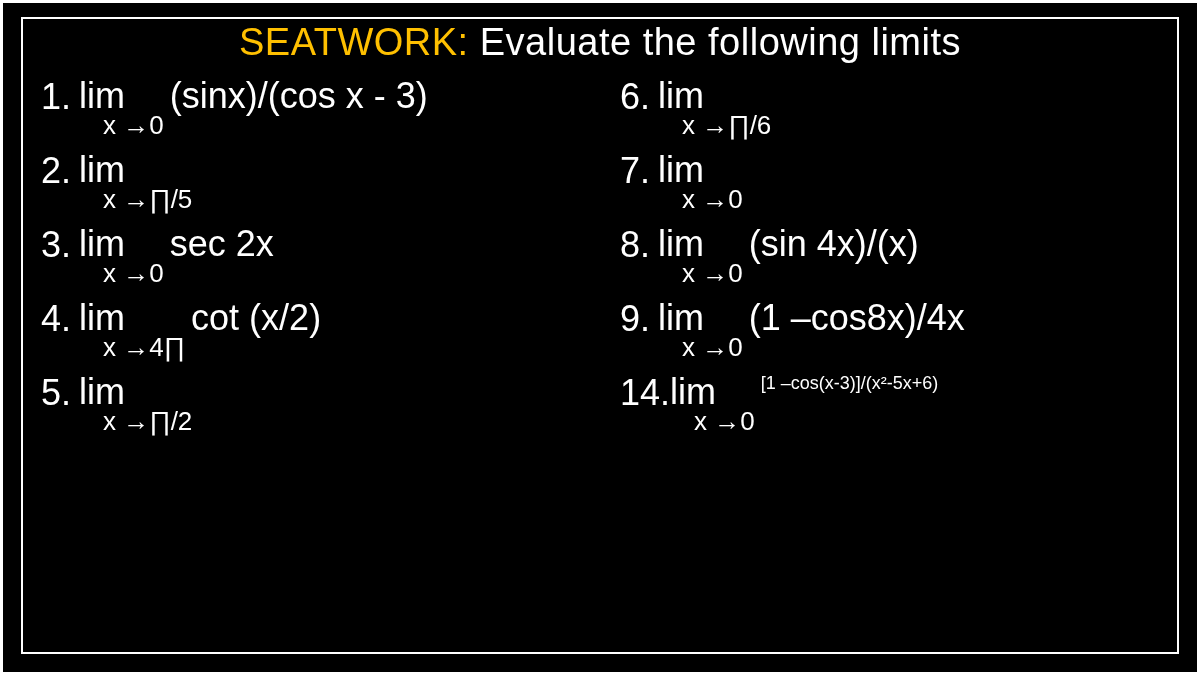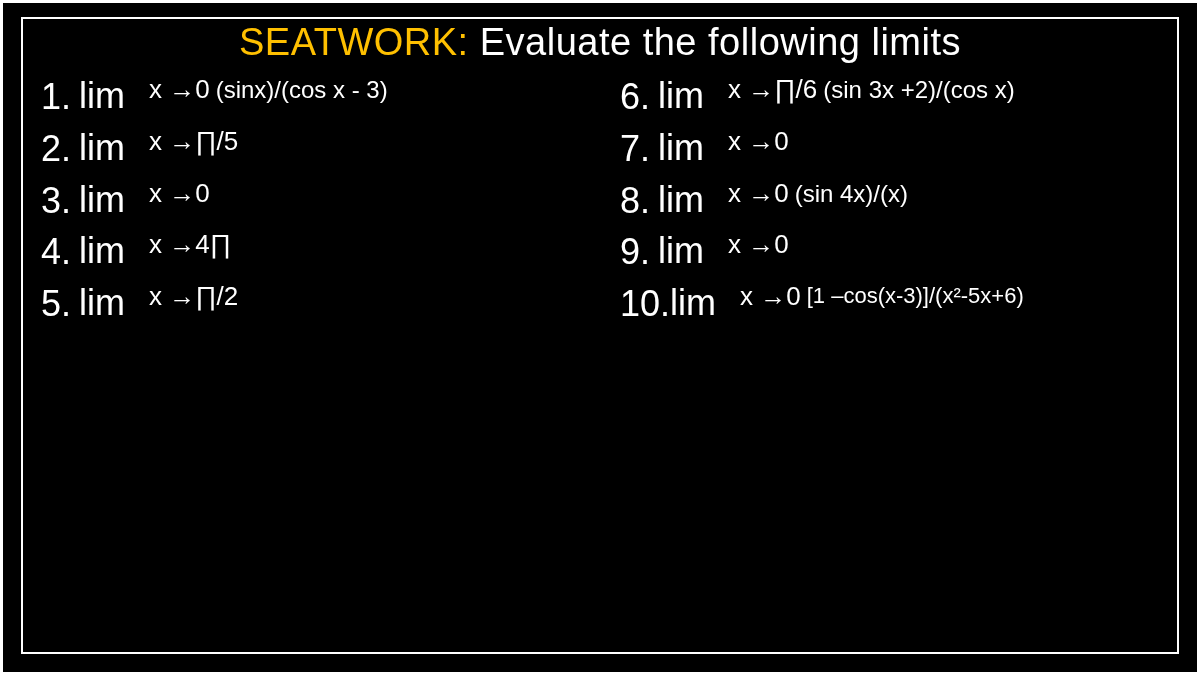--- a/index.html
+++ b/index.html
@@ -53,43 +53,43 @@
     margin-bottom: 14px;
     line-height: 1.05;
   }
   .num {
     font-size: 36px;
     min-width: 38px;
     white-space: nowrap;
   }
   .limblock {
     display: inline-flex;
-    flex-direction: row;
+    flex-direction: column;
     align-items: flex-start;
     margin-right: 6px;
   }
   .lim-top {
     font-size: 36px;
     line-height: 1;
   }
   .lim-sub {
     font-size: 26px;
     line-height: 1;
     padding-left: 24px;
     margin-top: -2px;
     white-space: nowrap;
   }
   .expr {
-    font-size: 24px;
+    font-size: 36px;
     line-height: 1;
     padding-top: 0px;
     white-space: nowrap;
   }
   .item .expr { align-self: flex-start; }
-  .smallexpr { font-size: 22px; }
+  .smallexpr { font-size: 18px; }
 </style>
 </head>
 <body>
 
 <div class="slide">
   <div class="inner">
 
     <div class="title-row">
       <span class="title-accent">SEATWORK:</span><span> Evaluate the following limits</span>
     </div>
@@ -111,45 +111,46 @@
             <span class="lim-top">lim</span>
             <span class="lim-sub">x →∏/5</span>
           </span>
         </div>
         <div class="item">
           <span class="num">3.</span>
           <span class="limblock">
             <span class="lim-top">lim</span>
             <span class="lim-sub">x →0</span>
           </span>
+          <span class="expr">sec 2x</span>
         </div>
         <div class="item">
           <span class="num">4.</span>
           <span class="limblock">
             <span class="lim-top">lim</span>
             <span class="lim-sub">x →4∏</span>
           </span>
+          <span class="expr">cot (x/2)</span>
         </div>
         <div class="item">
           <span class="num">5.</span>
           <span class="limblock">
             <span class="lim-top">lim</span>
             <span class="lim-sub">x →∏/2</span>
           </span>
         </div>
       </div>
 
       <div class="col">
         <div class="item">
           <span class="num">6.</span>
           <span class="limblock">
             <span class="lim-top">lim</span>
             <span class="lim-sub">x →∏/6</span>
           </span>
-          <span class="expr">(sin 3x +2)/(cos x)</span>
         </div>
         <div class="item">
           <span class="num">7.</span>
           <span class="limblock">
             <span class="lim-top">lim</span>
             <span class="lim-sub">x →0</span>
           </span>
         </div>
         <div class="item">
           <span class="num">8.</span>
@@ -158,23 +159,24 @@
             <span class="lim-sub">x →0</span>
           </span>
           <span class="expr">(sin 4x)/(x)</span>
         </div>
         <div class="item">
           <span class="num">9.</span>
           <span class="limblock">
             <span class="lim-top">lim</span>
             <span class="lim-sub">x →0</span>
           </span>
+          <span class="expr">(1 –cos8x)/4x</span>
         </div>
         <div class="item">
-          <span class="num">10.</span>
+          <span class="num">14.</span>
           <span class="limblock">
             <span class="lim-top">lim</span>
             <span class="lim-sub">x →0</span>
           </span>
           <span class="expr smallexpr">[1 –cos(x-3)]/(x²-5x+6)</span>
         </div>
       </div>
 
     </div>
   </div>

